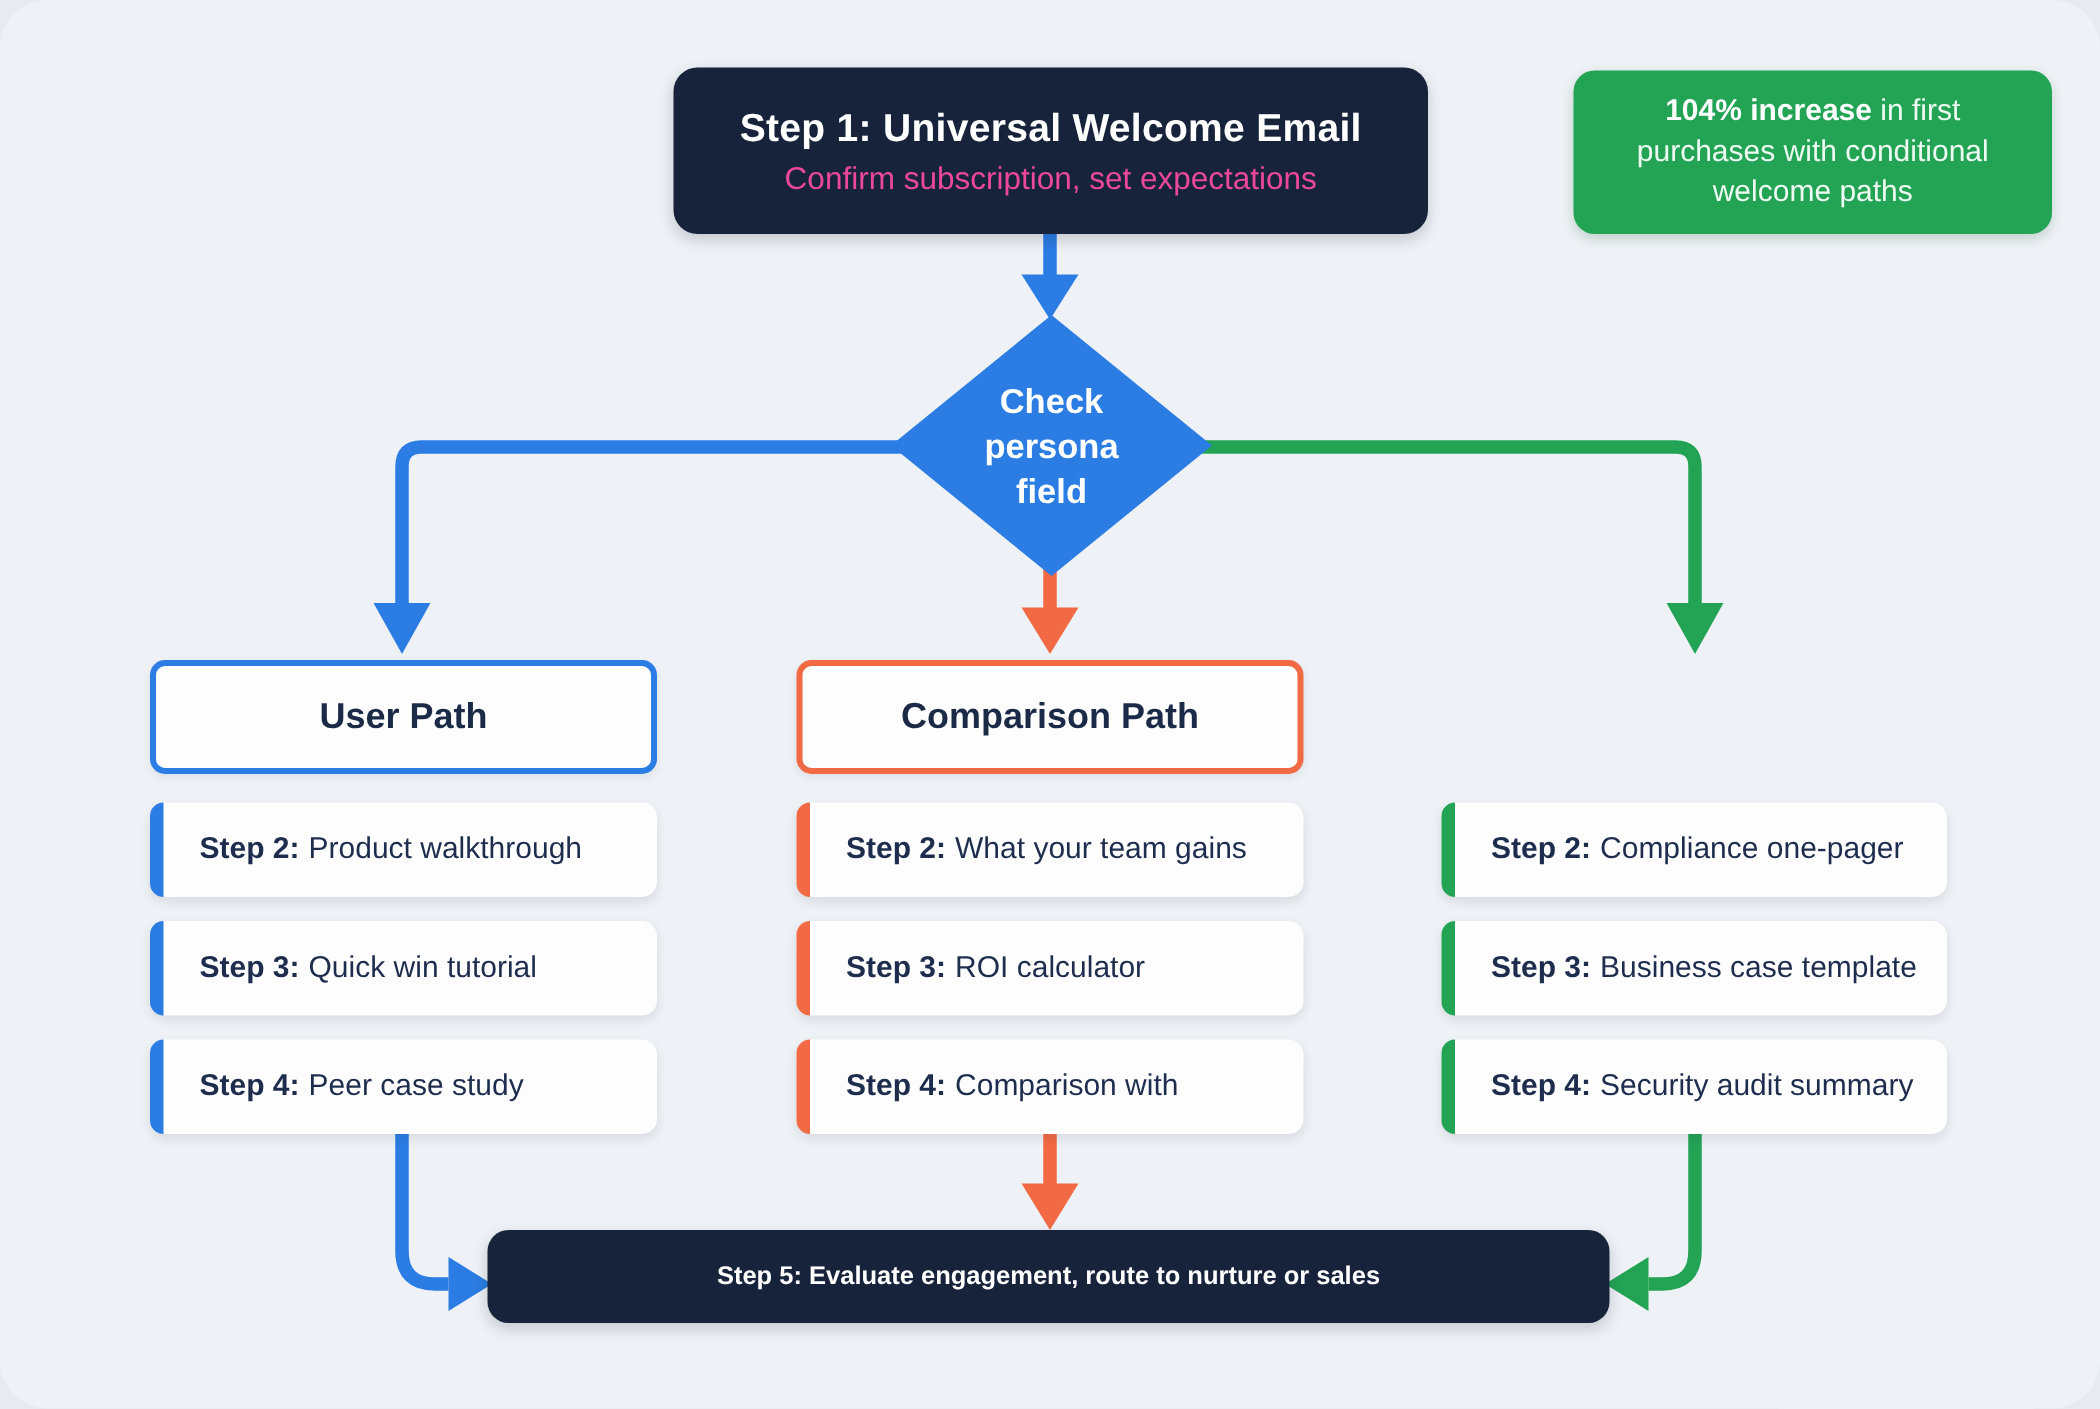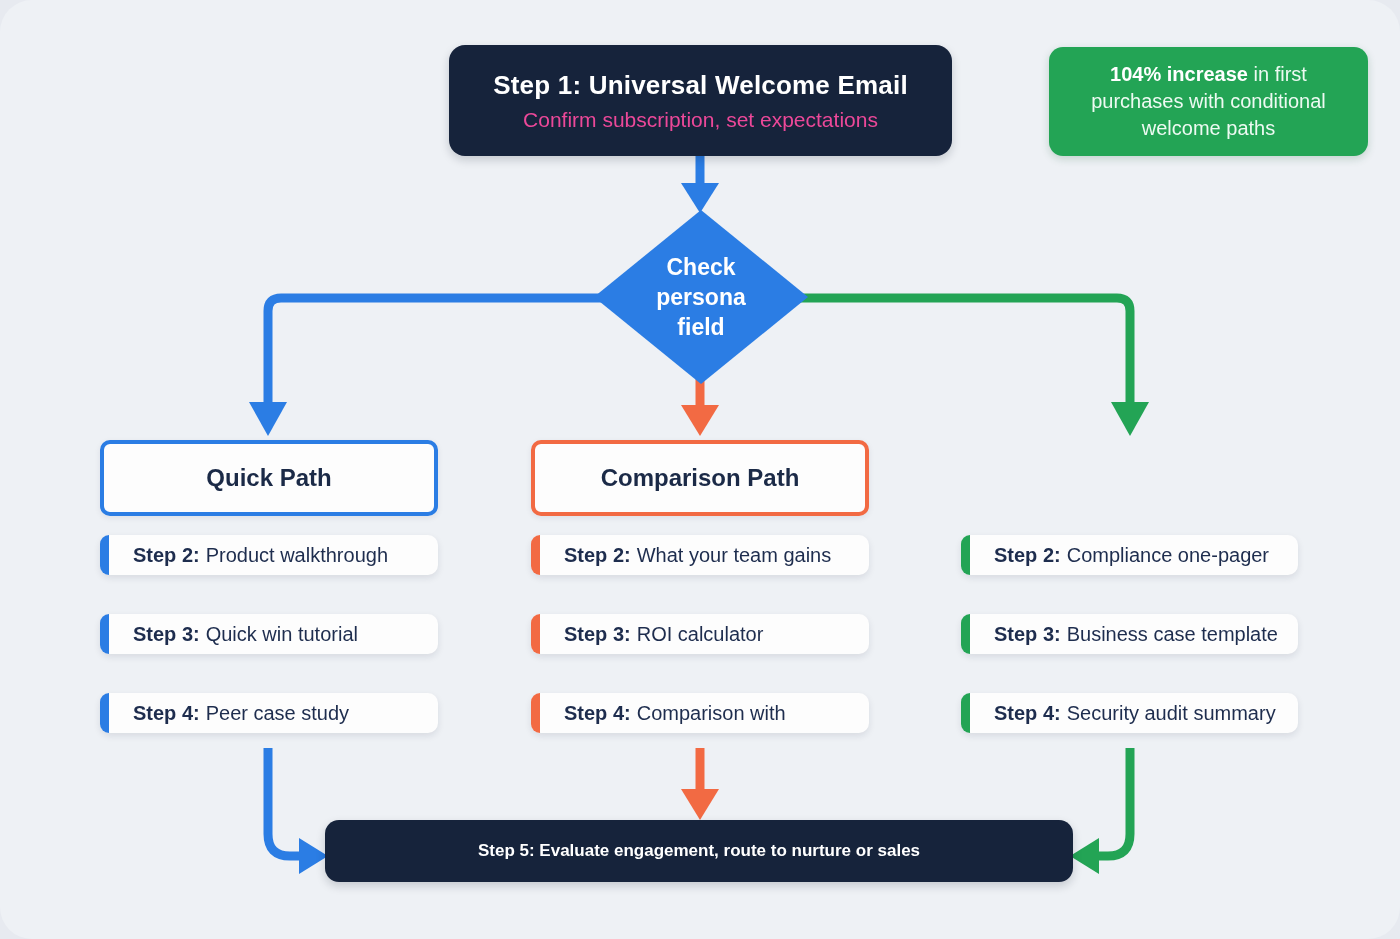--- a/index.html
+++ b/index.html
@@ -49,21 +49,21 @@
     height:76px; background:#fdfdfd; border-radius:10px;
     display:flex; align-items:center; justify-content:center;
     font-size:24px; font-weight:bold; color:#1b2a47;
     box-shadow:0 2px 6px rgba(20,30,60,.08);
   }
   .ph-blue   { border:4px solid #2b7de4; }
   .ph-orange { border:4px solid #f26a43; }
   .ph-green  { border:4px solid #23a455; }
 
   .step-card {
-    height:40px; background:#fdfdfd; border-radius:10px;
+    height:63px; background:#fdfdfd; border-radius:10px;
     display:flex; align-items:center;
     padding-left:33px; font-size:20px; color:#1e2d4e;
     box-shadow:0 3px 7px rgba(20,30,60,.1);
     position:absolute;
   }
   .step-card .accent {
     position:absolute; left:0; top:0; bottom:0; width:9px;
     border-radius:10px 0 0 10px;
   }
   .ac-blue   { background:#2b7de4; }
@@ -130,21 +130,21 @@
 
   <div id="stat-badge" class="abs">
     <div><span class="b">104% increase</span><span> in first purchases with conditional welcome paths</span></div>
   </div>
 
   <div id="decision" class="abs">
     <div class="label">Check persona field</div>
   </div>
 
   <div class="abs path-header ph-blue" style="left:100px; top:440px; width:338px;">
-    <span>Quick Path</span>
+    <span>User Path</span>
   </div>
   <div class="step-card" style="left:100px; top:535px; width:338px;">
     <span class="accent ac-blue"></span>
     <span class="b">Step 2:</span>
     <span>Product walkthrough</span>
   </div>
   <div class="step-card" style="left:100px; top:614px; width:338px;">
     <span class="accent ac-blue"></span>
     <span class="b">Step 3:</span>
     <span>Quick win tutorial</span>

